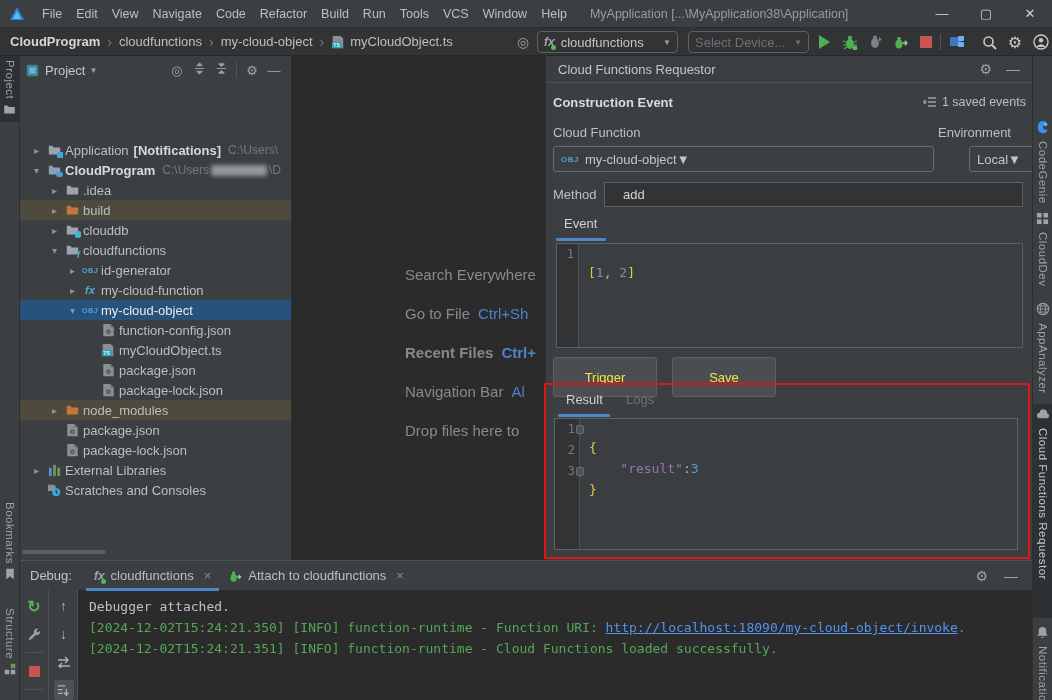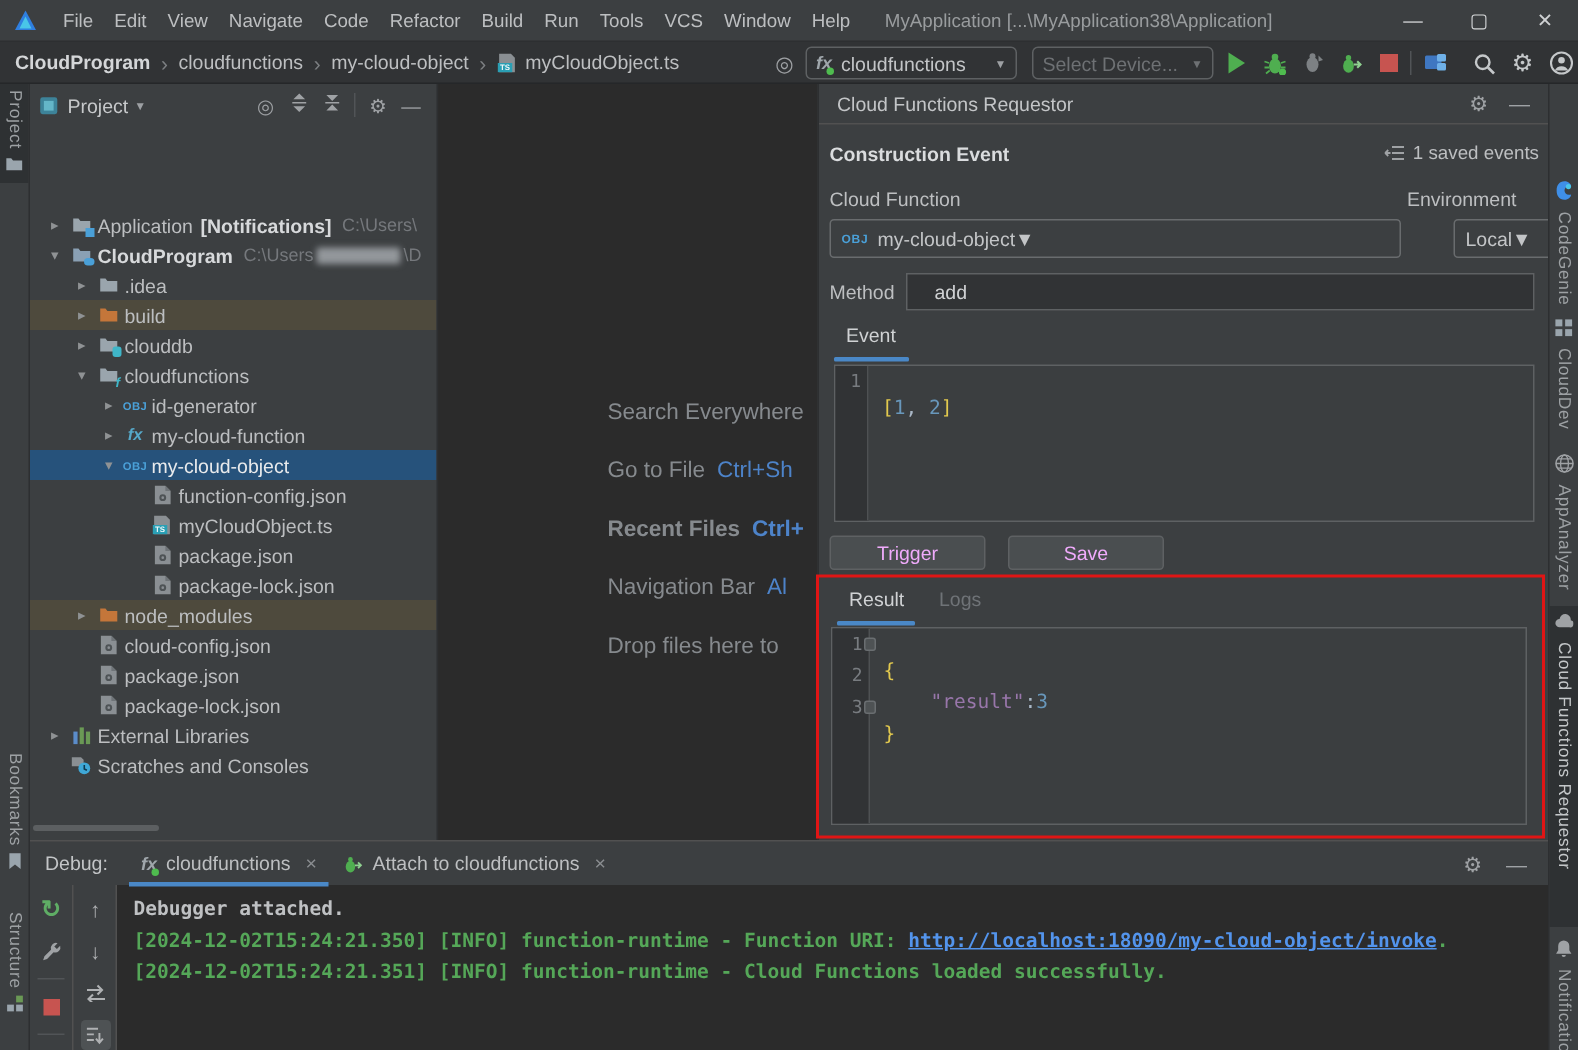--- a/index.html
+++ b/index.html
@@ -69,39 +69,39 @@
   .tab-label { font-size:13px; color:#d0d2d4; }
   .tab-label.dim { color:#6f7377; }
   .tab-underline { position:absolute; height:3px; background:#4a88c7; border-radius:1px; }
   .code-editor { position:absolute; background:#3b3e40; border:1px solid #5e6163; font-family:"DejaVu Sans Mono",monospace; font-size:13px; }
   .gutter { position:absolute; left:0; top:0; bottom:0; background:#313335; border-right:1px solid #4e5153; color:#787c80; font-size:12px; text-align:right; }
   .gnum { height:21px; line-height:21px; padding-right:4px; position:relative; }
   .fold { position:absolute; right:-5px; top:6px; width:8px; height:9px; background:#4e5254; border:1px solid #6a6e71; border-radius:2px; }
   .code-lines { position:absolute; top:15px; bottom:0; right:0; }
   .cline { height:21px; line-height:21px; white-space:pre; }
   .tk-br { color:#e2c94e; } .tk-num { color:#6897bb; } .tk-key { color:#9876aa; } .tk-pl { color:#a9b7c6; }
-  .btn { position:absolute; top:301px; height:23px; width:104px; background:#4a4e50; border:1px solid #5e6163; border-radius:3px; color:#f0abfc; display:flex; align-items:center; justify-content:center;text-align:right; }
+  .btn { position:absolute; top:301px; height:40px; width:104px; background:#4a4e50; border:1px solid #5e6163; border-radius:3px; color:#fde047; display:flex; align-items:center; justify-content:center;text-align:right; }
   .redbox { position:absolute; left:-2px; top:327px; width:486px; height:176px; border:2px solid #e01515; }
 
   
   .debug { position:absolute; top:560px; left:20px; width:1012px; height:140px; background:#2b2b2b; }
   .debug-header { position:absolute; top:0; left:0; right:0; height:30px; background:#3c3f41; border-top:1px solid #515151; display:flex; align-items:center; }
   .dbg-label { margin-left:10px; color:#c3c5c7; }
   .dbg-tab { display:flex; align-items:center; gap:6px; height:30px; padding:0 8px; position:relative; color:#bdbfc1; }
   .dbg-tab .x { color:#8a8d90; margin-left:4px; }
   .dbg-tab.active:after { content:""; position:absolute; left:0; right:0; bottom:0; height:3px; background:#4a88c7; }
   .dbg-hicons { margin-left:auto; display:flex; gap:16px; padding-right:14px; color:#9fa2a5; font-size:14px; }
   .dbg-toolbar { position:absolute; top:30px; left:0; width:58px; bottom:0; background:#3c3f41; border-right:1px solid #515151; }
   .dcol { position:absolute; top:0; bottom:0; width:28px; display:flex; flex-direction:column; align-items:center; padding-top:6px; gap:8px; }
   .dcol2 { left:28px; border-left:1px solid #515151; width:30px; }
   .dico { width:20px; height:20px; display:flex; align-items:center; justify-content:center; color:#afb1b3; font-size:14px; }
   .dhr { width:18px; height:1px; background:#515457; }
   .dico.on { background:#4e5254; border-radius:3px; }
   .console { position:absolute; left:58px; top:30px; right:0; bottom:0; font-family:"DejaVu Sans Mono",monospace; font-size:13px; padding:6px 0 0 11px; }
-  .con-line { height:21px; line-height:21px; white-space:pre;font-weight:bold; }
+  .con-line { height:21px; line-height:21px; white-space:pre; }
   .c-plain { color:#bfc1c3; } .c-green { color:#55a758; }
   .c-link { color:#5394ec; text-decoration:underline; cursor:pointer; }
 
   .dot { position:absolute; width:5px; height:5px; border-radius:50%; background:#4fbc4f; right:-1px; bottom:-1px; }
   .fxtext { font-style:italic; font-weight:bold; font-size:12px; color:#9fa6ab; position:relative; }
 </style>
 </head>
 <body>
 
 <div class="titlebar">
@@ -385,32 +385,20 @@
         <span class="tlabel">package-lock.json</span>
       </div>
       <div class="tree-row marked" style="padding-left: 26px;">
         <span class="chev">▸</span>
         <span class="ticon">
           <svg width="15" height="14" viewBox="0 0 16 16">
             <path d="M1.5 3h4l1.5 2h7.5v8h-13z" fill="#c4763a"></path>
           </svg>
         </span>
         <span class="tlabel">node_modules</span>
-      </div>
-      <div class="tree-row" style="padding-left: 26px;">
-        <span class="chev"></span>
-        <span class="ticon">
-          <svg width="13" height="14" viewBox="0 0 14 16">
-            <path d="M1 1h8l4 4v10H1z" fill="#8a8f93"></path>
-            <path d="M9 1l4 4H9z" fill="#6e7377"></path>
-            <circle cx="7" cy="10" r="2.6" fill="#4e5356"></circle>
-            <circle cx="7" cy="10" r="1" fill="#8a8f93"></circle>
-          </svg>
-        </span>
-        <span class="tlabel">cloud-config.json</span>
       </div>
       <div class="tree-row" style="padding-left: 26px;">
         <span class="chev"></span>
         <span class="ticon">
           <svg width="13" height="14" viewBox="0 0 14 16">
             <path d="M1 1h8l4 4v10H1z" fill="#8a8f93"></path>
             <path d="M9 1l4 4H9z" fill="#6e7377"></path>
             <circle cx="7" cy="10" r="2.6" fill="#4e5356"></circle>
             <circle cx="7" cy="10" r="1" fill="#8a8f93"></circle>
           </svg>

